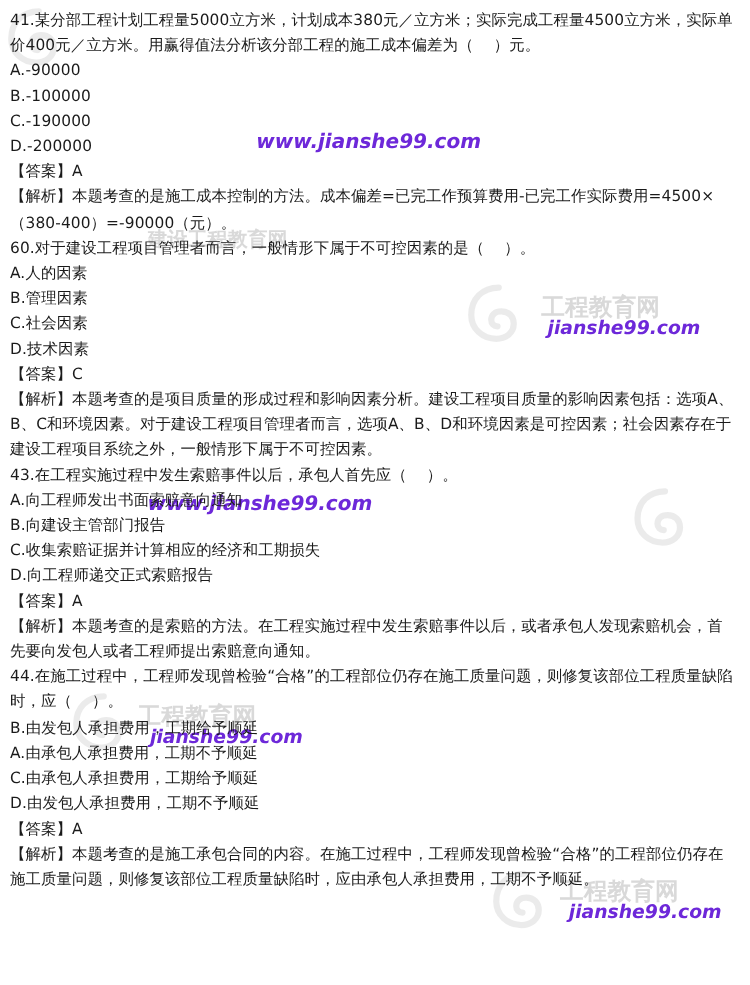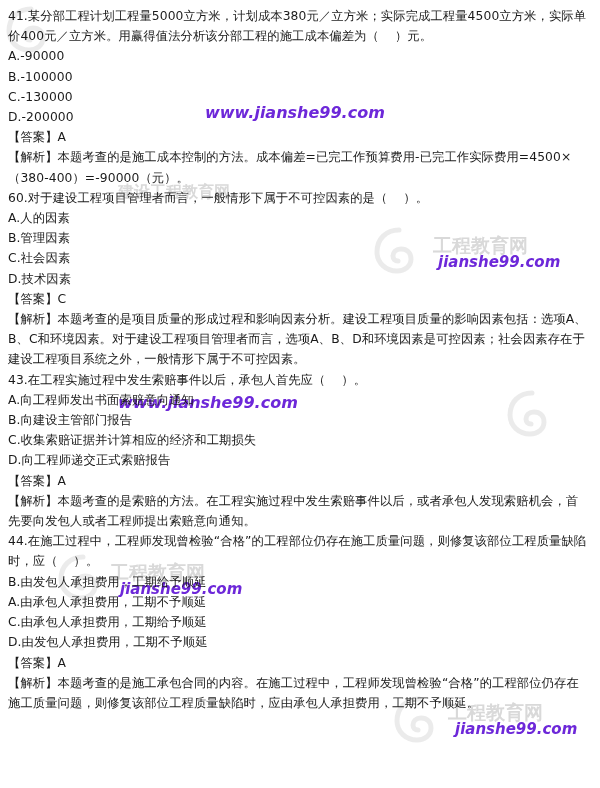--- a/index.html
+++ b/index.html
@@ -124,21 +124,21 @@
     </svg>
   </div>
 </div>
 
 <div id="page">
 
   <div class="q-block">
     <div class="line stem">41.某分部工程计划工程量5000立方米，计划成本380元／立方米；实际完成工程量4500立方米，实际单价400元／立方米。用赢得值法分析该分部工程的施工成本偏差为（    ）元。</div>
     <div class="line opt">A.-90000</div>
     <div class="line opt">B.-100000</div>
-    <div class="line opt">C.-130000</div>
+    <div class="line opt">C.-190000</div>
     <div class="line opt">D.-200000</div>
     <div class="line ans">【答案】A</div>
     <div class="line exp">【解析】本题考查的是施工成本控制的方法。成本偏差=已完工作预算费用-已完工作实际费用=4500×（380-400）=-90000（元）。</div>
   </div>
 
   <div class="q-block">
     <div class="line stem">60.对于建设工程项目管理者而言，一般情形下属于不可控因素的是（    ）。</div>
     <div class="line opt">A.人的因素</div>
     <div class="line opt">B.管理因素</div>
     <div class="line opt">C.社会因素</div>

